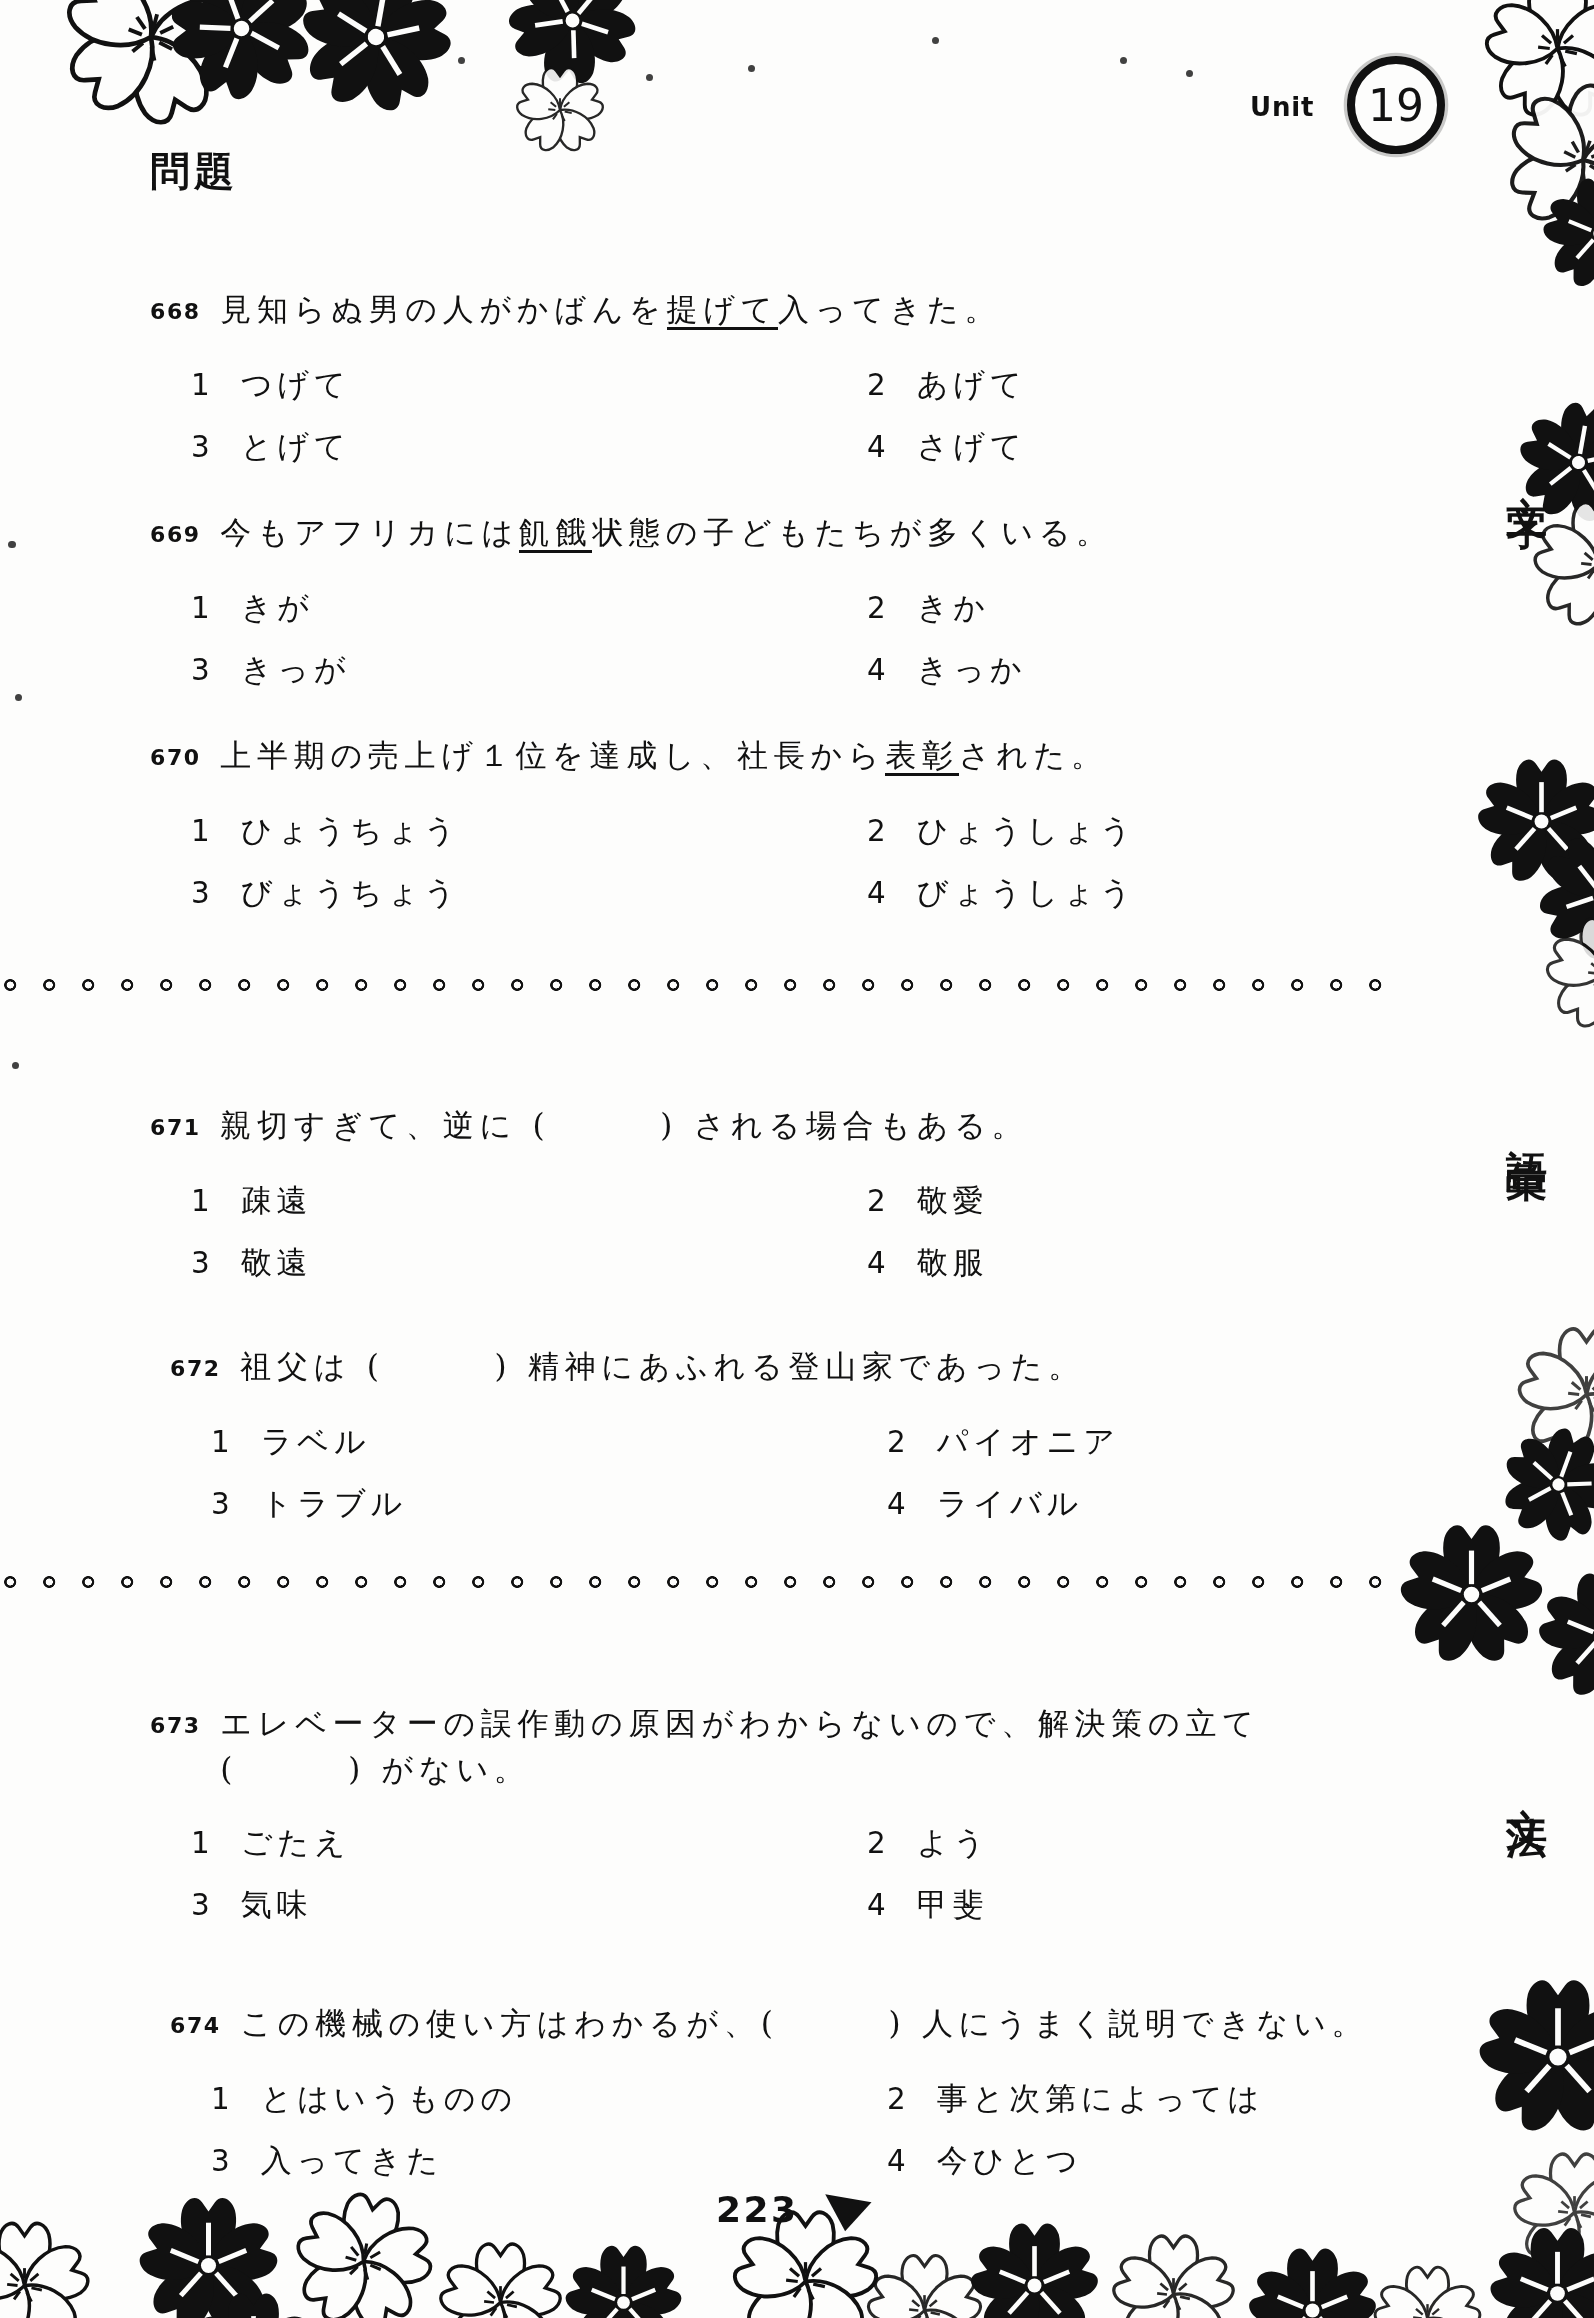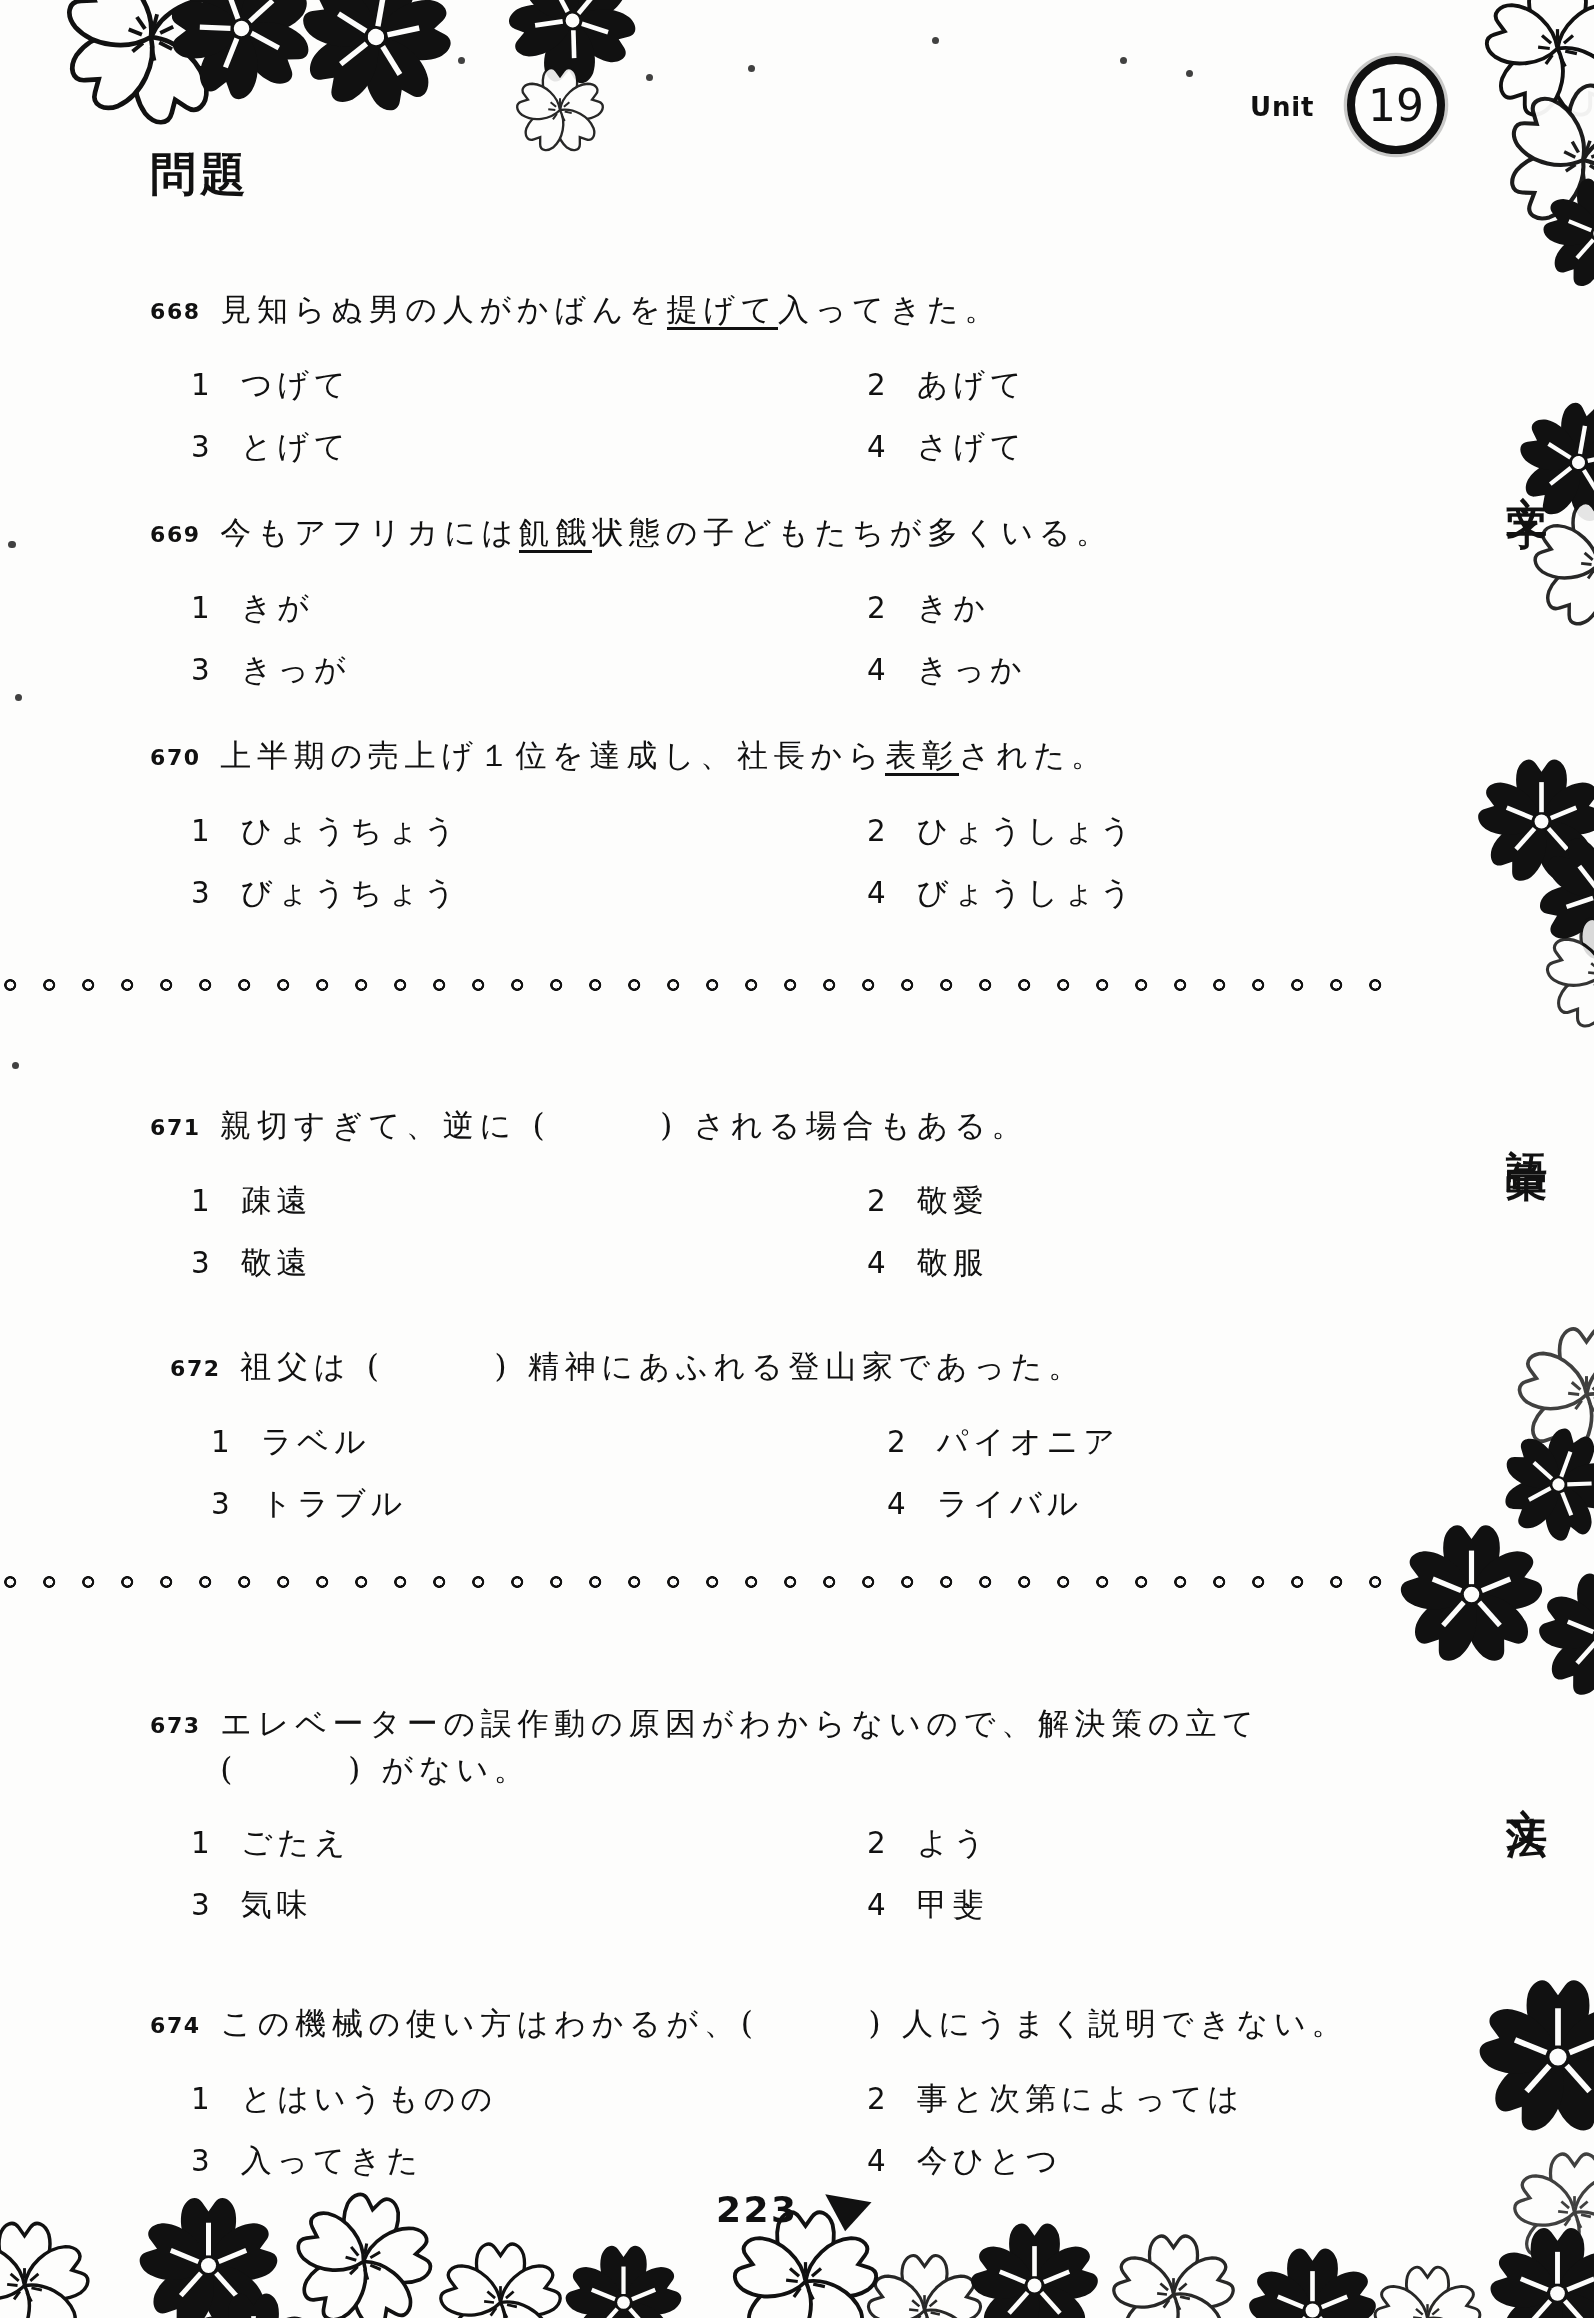--- a/index.html
+++ b/index.html
@@ -1,19 +1,19 @@
 <!DOCTYPE html>
 <html style="font-size:13px"><head>
 <meta charset="utf-8">
 <style>
   html,body{margin:0;padding:0;background:#e8e8e8}
   #page{position:relative;width:1594px;height:2319px;margin:0 auto;background:#fdfdfc;overflow:hidden;
         color:#111;font-family:"DejaVu Serif","Liberation Serif",serif}
   
-  .heading{position:absolute;left:150px;top:144px;font-size:46px;font-weight:bold;
+  .heading{position:absolute;left:150px;top:144px;font-size:40px;font-weight:bold;
            font-family:"DejaVu Sans","Liberation Sans",sans-serif;letter-spacing:4.1px}
   
   .question{position:absolute;left:150px;width:1325px}
   .stem{display:flex;align-items:flex-start;gap:19.6px;font-size:31px;line-height:46px;letter-spacing:5.7px}
   .qnum{flex:0 0 auto;font-family:"DejaVu Sans","Liberation Sans",sans-serif;font-weight:bold;
         font-size:22px;letter-spacing:1.6px;padding-top:2.5px}
   .stem-text{white-space:pre-line}
   .u{border-bottom:3.3px solid #111;padding-bottom:0}
   .options{margin-top:19.6px;margin-left:41px;display:grid;grid-template-columns:676px 1fr}
   .option{height:62px;display:flex;align-items:center;gap:31px;font-size:31px;letter-spacing:4.9px}
@@ -345,21 +345,21 @@
           <div class="option">
             <span class="onum">3</span>
             <span>気味</span>
           </div>
           <div class="option">
             <span class="onum">4</span>
             <span>甲斐</span>
           </div>
         </div>
       </div>
-      <div class="question" style="top: 2000px;">
+      <div class="question" style="top: 2000px; margin-left: 20px;">
         <div class="stem">
           <span class="qnum">674</span>
           <span class="stem-text"><span>この機械の使い方はわかるが、(　　　) 人にうまく説明できない。</span></span>
         </div>
         <div class="options">
           <div class="option">
             <span class="onum">1</span>
             <span>とはいうものの</span>
           </div>
           <div class="option">

